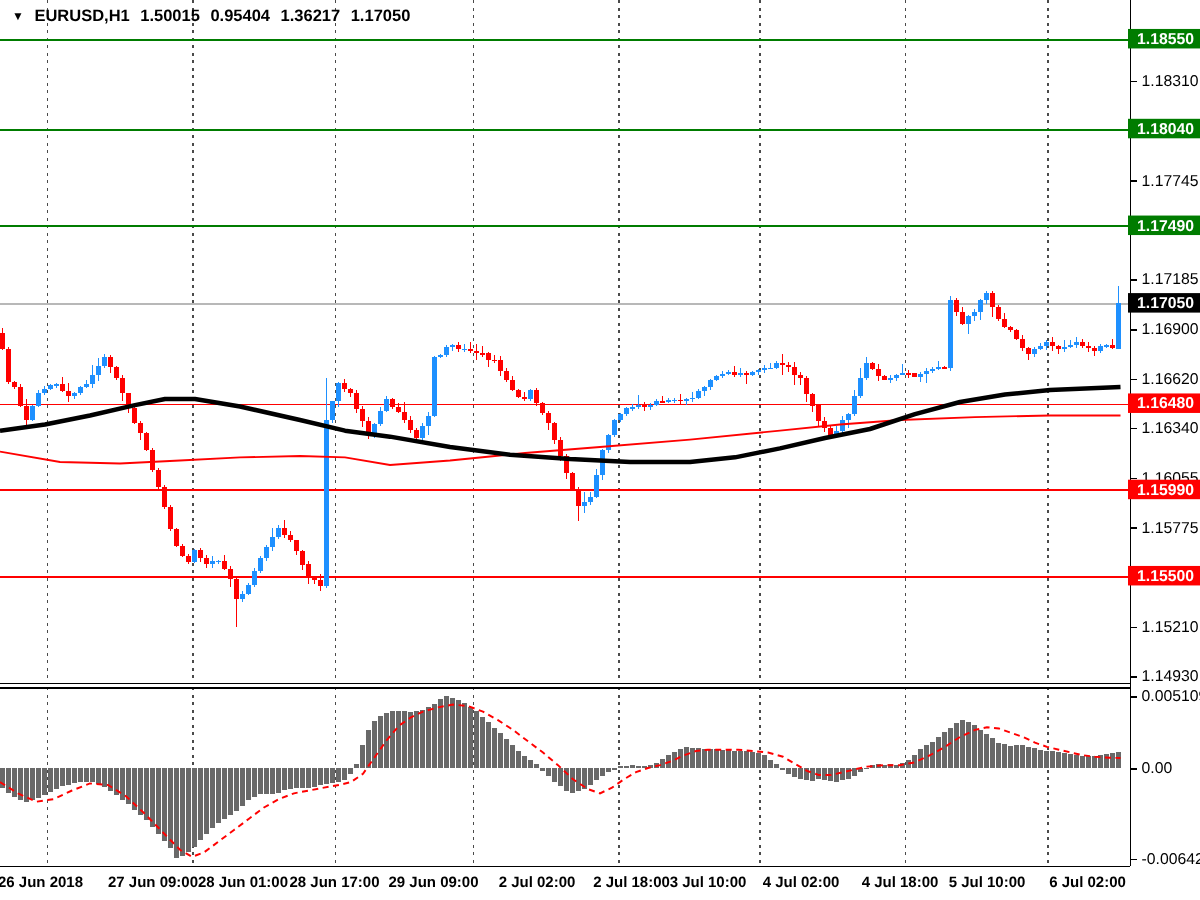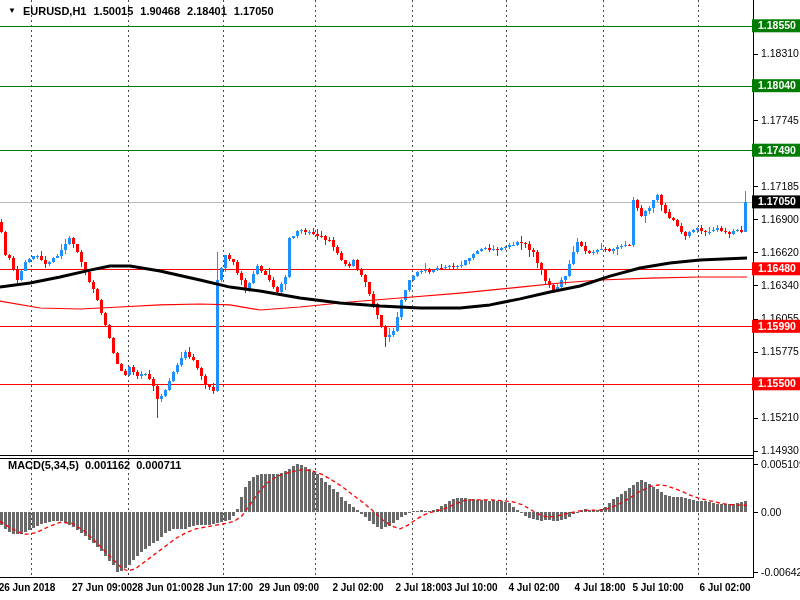--- a/index.html
+++ b/index.html
@@ -677,23 +677,18 @@
         <text x="600" y="591" font-family="&quot;Liberation Sans&quot;,sans-serif" font-size="10" font-weight="600" fill="#000" text-anchor="middle">4 Jul 18:00</text>
         <text x="658" y="591" font-family="&quot;Liberation Sans&quot;,sans-serif" font-size="10" font-weight="600" fill="#000" text-anchor="middle">5 Jul 10:00</text>
         <text x="725" y="591" font-family="&quot;Liberation Sans&quot;,sans-serif" font-size="10" font-weight="600" fill="#000" text-anchor="middle">6 Jul 02:00</text>
       </g>
   </svg>
 
   <div class="quote">
     <span class="tri">▼</span>
     <span>EURUSD,H1</span>
     <span>1.50015</span>
-    <span>1.90468</span>
-    <span>2.18401</span>
+    <span>0.95404</span>
+    <span>1.36217</span>
     <span>1.17050</span>
   </div>
 
-  <div class="macdlbl">
-    <span>MACD(5,34,5)</span>
-    <span>0.001162</span>
-    <span>0.000711</span>
-  </div>
 </div>
 
 </body></html>

